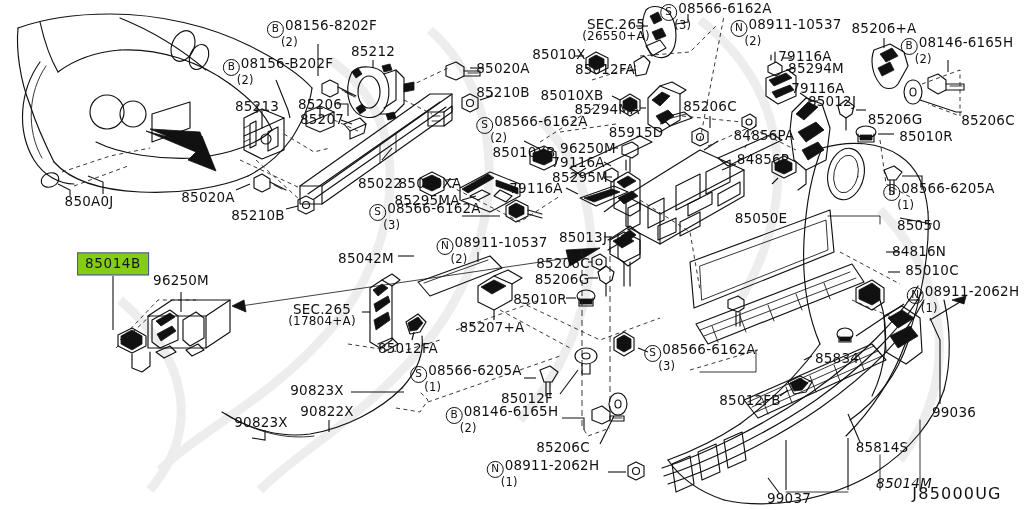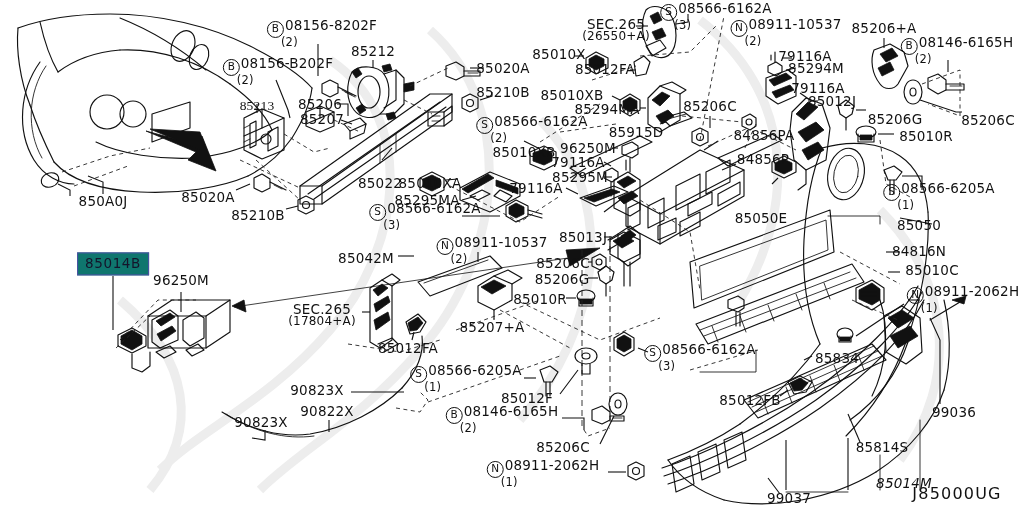--- a/index.html
+++ b/index.html
@@ -633,22 +633,22 @@
     <path class="dash2" d="M 640 200 L 690 232 L 700 290"></path>
     <path class="dash2" d="M 708 146 L 748 128"></path>
     <path class="dash2" d="M 560 132 L 616 124 M 540 142 L 600 104"></path>
     <path class="dash2" d="M 682 116 L 742 122"></path>
     <path class="dash2" d="M 640 56 L 690 52 L 716 26"></path>
     <path class="dash2" d="M 700 140 L 724 16"></path>
     <path class="dash2" d="M 592 80 L 636 66"></path>
   </svg>
 
   <div id="label-layer">
-      <div class="lbl" style="left: 103px; top: 201px;"><span>850A0J</span></div>
-      <div class="lbl" style="left: 257px; top: 106px; font-family: Liberation Serif, serif;"><span>85213</span></div>
+      <div class="lbl" style="left: 89px; top: 201px;"><span>850A0J</span></div>
+      <div class="lbl" style="left: 257px; top: 106px;"><span>85213</span></div>
       <div class="lbl" style="left: 208px; top: 197px;"><span>85020A</span></div>
       <div class="lbl" style="left: 258px; top: 215px;"><span>85210B</span></div>
       <div class="lbl" style="left: 322px; top: 33px;"><span class="prefix-badge">B</span><span>08156-8202F</span><span class="qty">(2)</span></div>
       <div class="lbl" style="left: 278px; top: 71px;"><span class="prefix-badge">B</span><span>08156-B202F</span><span class="qty">(2)</span></div>
       <div class="lbl" style="left: 373px; top: 51px;"><span>85212</span></div>
       <div class="lbl" style="left: 320px; top: 104px;"><span>85206</span></div>
       <div class="lbl" style="left: 322px; top: 119px;"><span>85207</span></div>
       <div class="lbl" style="left: 380px; top: 167px; margin-top: 16px;"><span>85022</span></div>
       <div class="lbl" style="left: 503px; top: 68px;"><span>85020A</span></div>
       <div class="lbl" style="left: 503px; top: 92px;"><span>85210B</span></div>
@@ -686,21 +686,21 @@
       <div class="lbl" style="left: 919px; top: 225px;"><span>85050</span></div>
       <div class="lbl" style="left: 919px; top: 251px;"><span>84816N</span></div>
       <div class="lbl" style="left: 932px; top: 270px;"><span>85010C</span></div>
       <div class="lbl" style="left: 963px; top: 299px;"><span class="prefix-badge">N</span><span>08911-2062H</span><span class="qty">(1)</span></div>
       <div class="lbl" style="left: 837px; top: 358px;"><span>85834</span></div>
       <div class="lbl" style="left: 750px; top: 400px;"><span>85012FB</span></div>
       <div class="lbl" style="left: 954px; top: 412px;"><span>99036</span></div>
       <div class="lbl" style="left: 882px; top: 447px;"><span>85814S</span></div>
       <div class="lbl" style="left: 904px; top: 483px; font-style: italic;"><span>85014M</span></div>
       <div class="lbl" style="left: 789px; top: 498px;"><span>99037</span></div>
-      <div class="lbl highlight" style="left: 113px; top: 264px; background: #0f766e; border-color: rgb(77, 79, 166);"><span>85014B</span></div>
+      <div class="lbl highlight" style="left: 113px; top: 264px; background: #84cc16; border-color: rgb(77, 79, 166);"><span>85014B</span></div>
       <div class="lbl" style="left: 181px; top: 280px;"><span>96250M</span></div>
       <div class="lbl" style="left: 366px; top: 258px;"><span>85042M</span></div>
       <div class="lbl two-line" style="left: 322px; top: 315px;"><span>SEC.265</span><span class="l2">(17804+A)</span></div>
       <div class="lbl" style="left: 408px; top: 348px;"><span>85012FA</span></div>
       <div class="lbl" style="left: 492px; top: 250px;"><span class="prefix-badge">N</span><span>08911-10537</span><span class="qty">(2)</span></div>
       <div class="lbl" style="left: 492px; top: 327px;"><span>85207+A</span></div>
       <div class="lbl" style="left: 583px; top: 237px;"><span>85013J</span></div>
       <div class="lbl" style="left: 563px; top: 263px;"><span>85206C</span></div>
       <div class="lbl" style="left: 562px; top: 279px;"><span>85206G</span></div>
       <div class="lbl" style="left: 540px; top: 299px;"><span>85010R</span></div>

